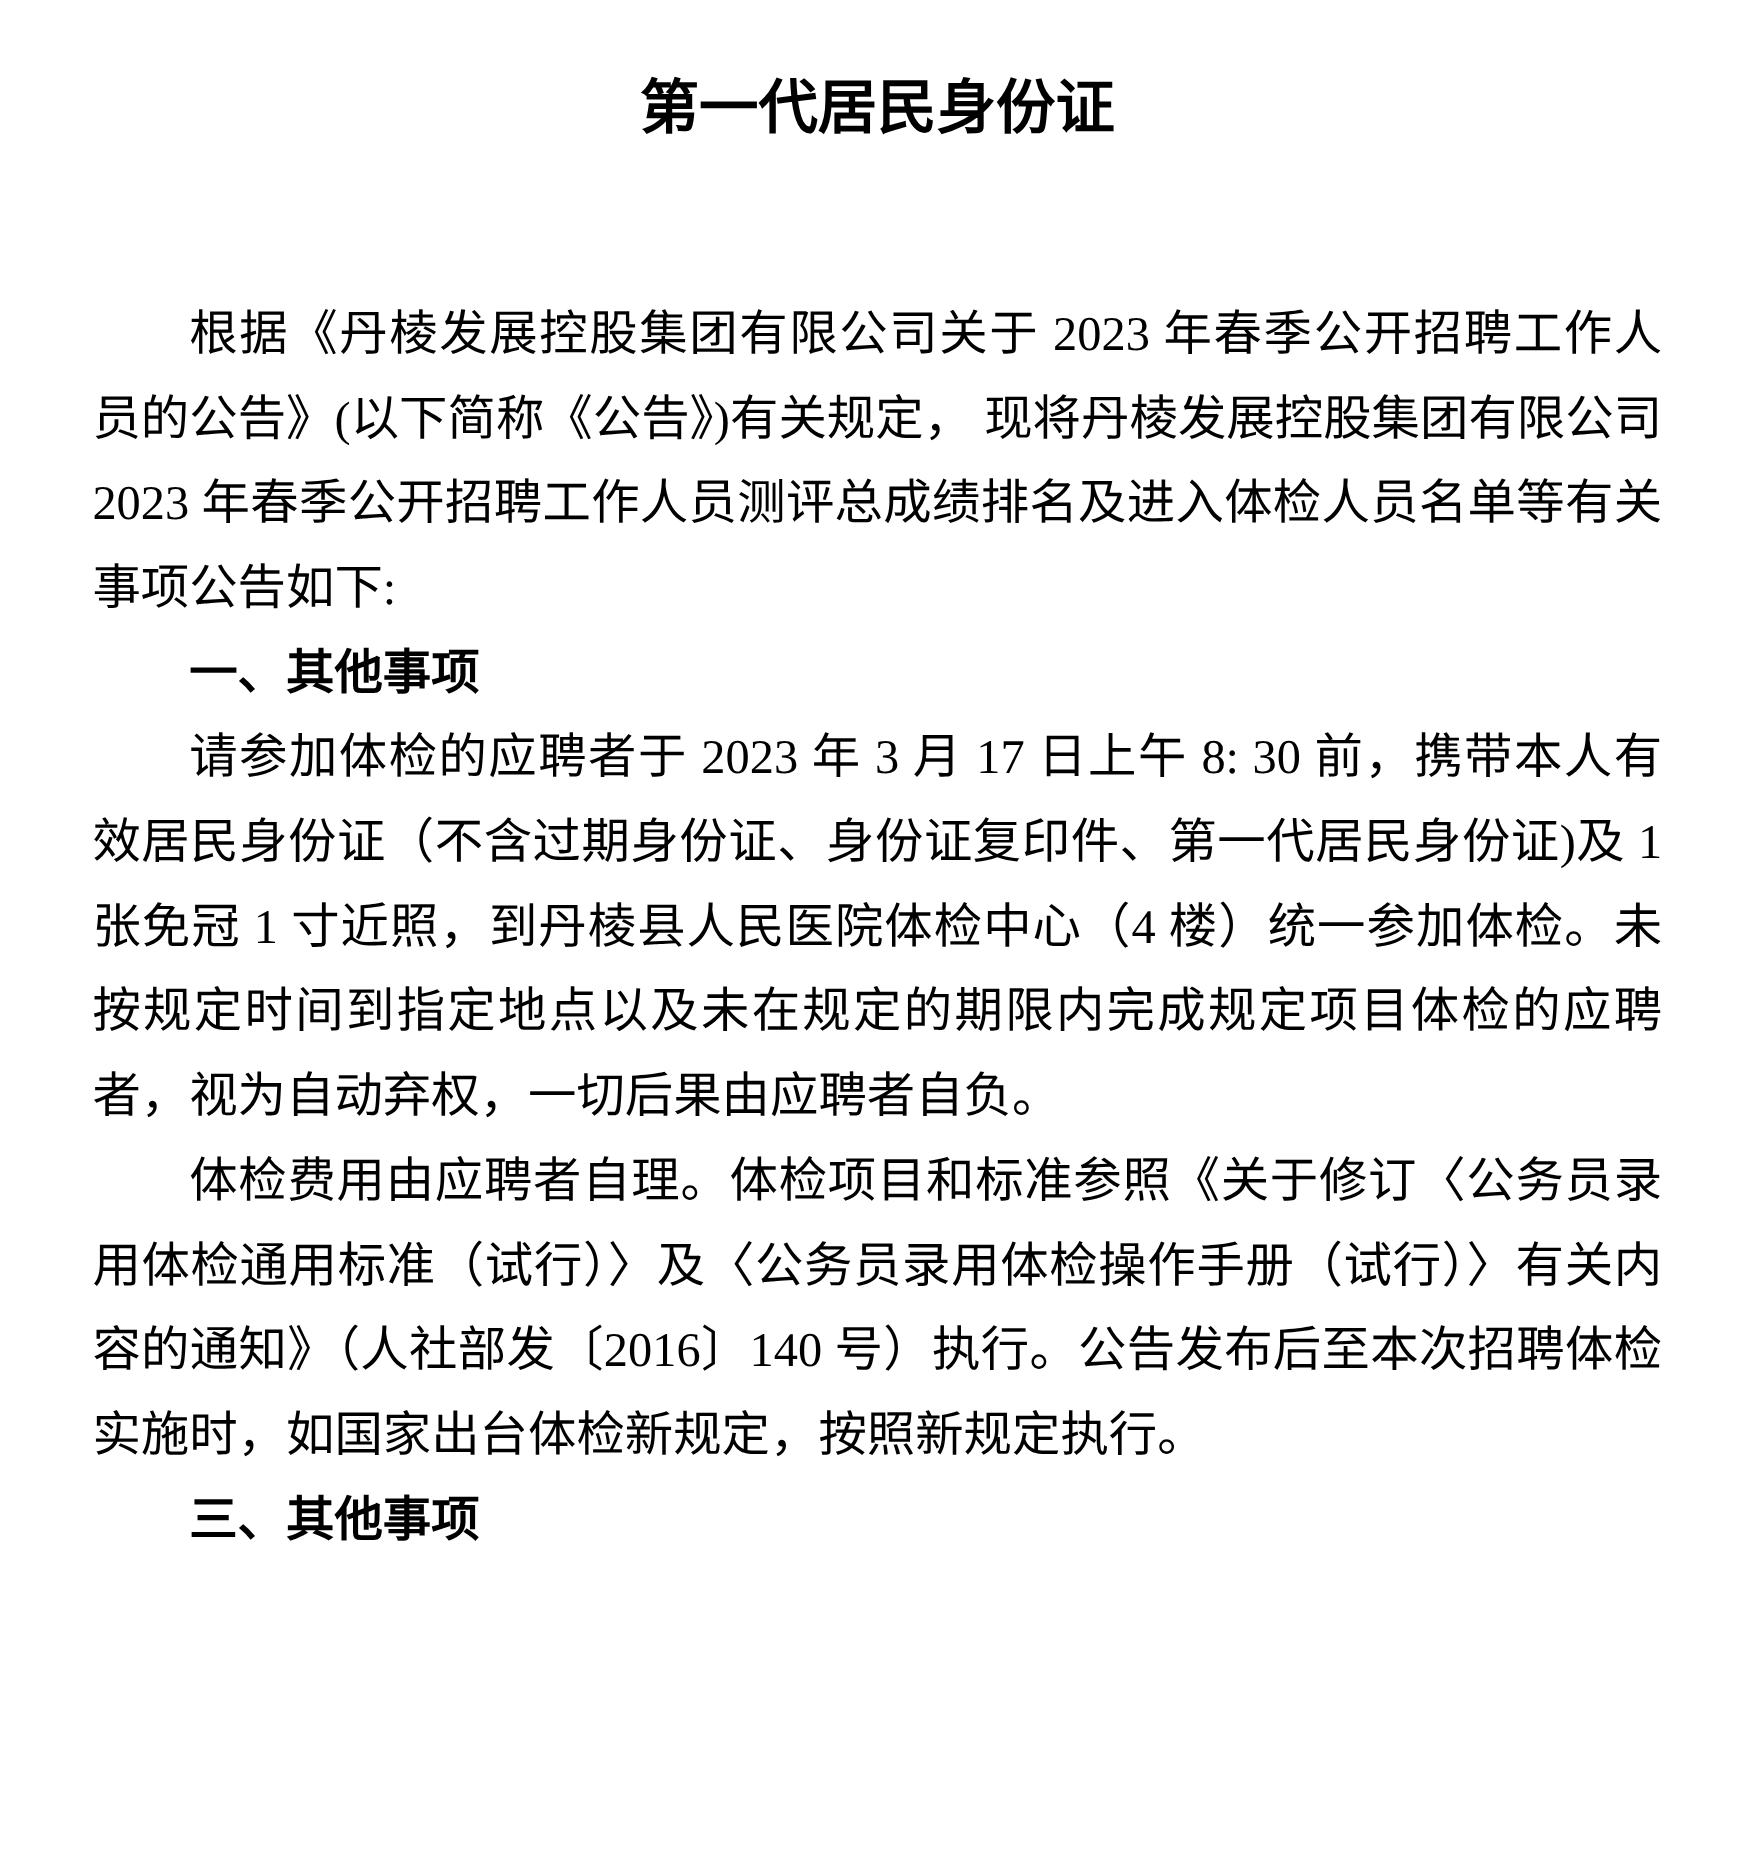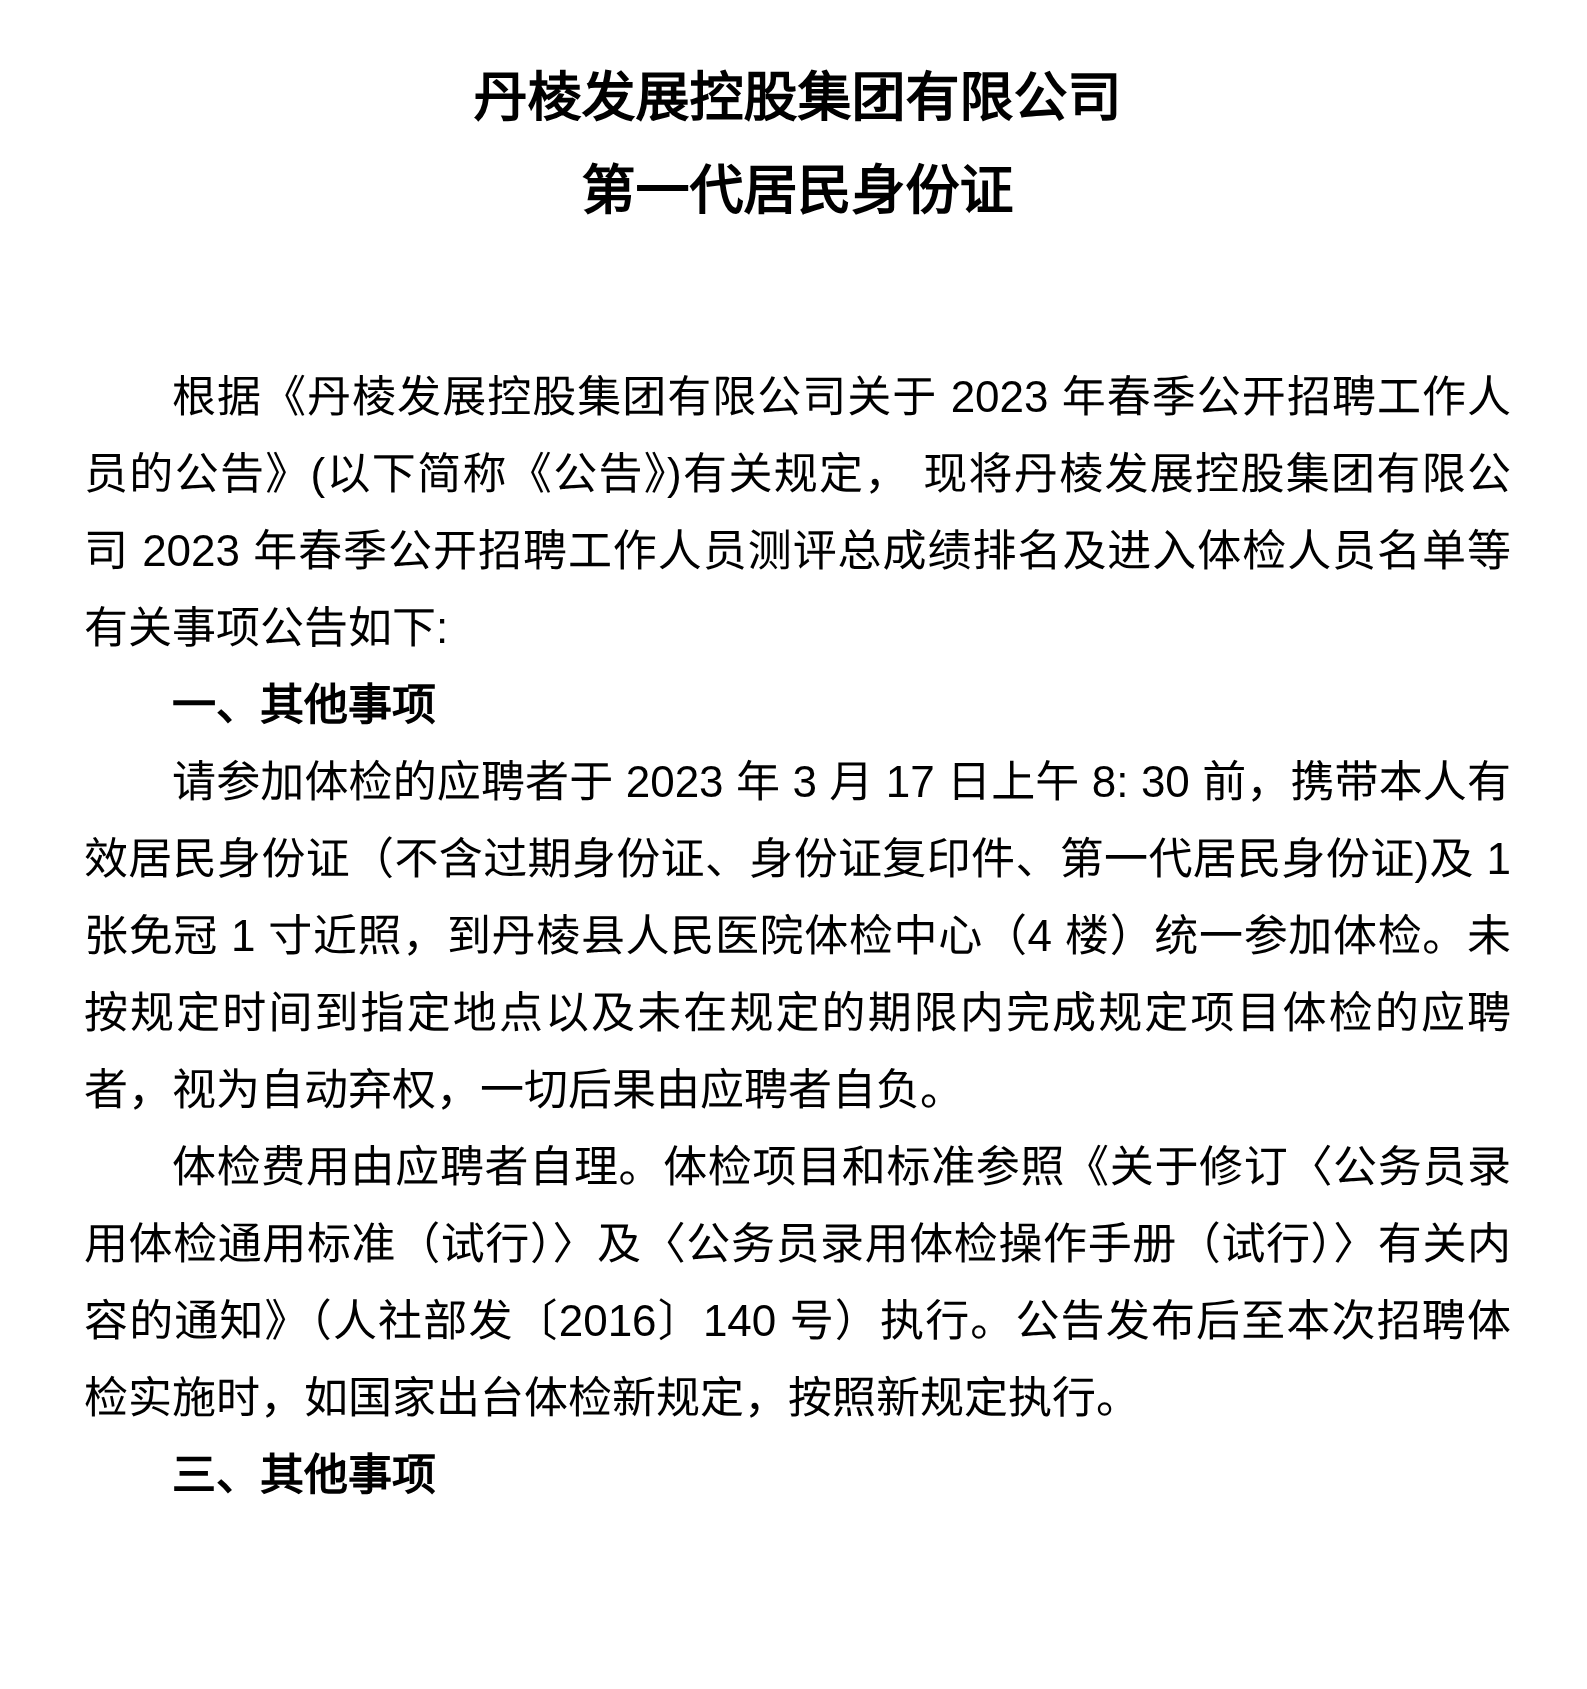--- a/index.html
+++ b/index.html
@@ -27,21 +27,21 @@
     line-height: 93px;
   }
   .title-line {
     white-space: nowrap;
   }
   .body-text {
     margin-top: 120px;
   }
   .para {
     margin: 0;
-    font-family: Liberation Sans, sans-serif;
+    font-family: Liberation Serif, serif;
     font-size: 44px;
     line-height: 77px;
     text-align: justify;
     text-justify: inter-ideograph;
     word-break: break-all;
   }
   .indent {
     text-indent: 88px;
   }
   .heading {
@@ -53,21 +53,20 @@
     text-indent: 88px;
     white-space: nowrap;
   }
 </style>
 </head>
 <body>
 
 <div class="page">
 
   <header class="title-block">
-    <div class="title-line">丹棱发展控股集团有限公司</div>
     <div class="title-line">第一代居民身份证</div>
   </header>
 
   <main class="body-text">
 
     <p class="para indent">根据《丹棱发展控股集团有限公司关于 2023 年春季公开招聘工作人员的公告》(以下简称《公告》)有关规定， 现将丹棱发展控股集团有限公司 2023 年春季公开招聘工作人员测评总成绩排名及进入体检人员名单等有关事项公告如下:</p>
 
     <h2 class="heading">一、其他事项</h2>
 
     <p class="para indent">请参加体检的应聘者于 2023 年 3 月 17 日上午 8: 30 前，携带本人有效居民身份证（不含过期身份证、身份证复印件、第一代居民身份证)及 1 张免冠 1 寸近照，到丹棱县人民医院体检中心（4 楼）统一参加体检。未按规定时间到指定地点以及未在规定的期限内完成规定项目体检的应聘者，视为自动弃权，一切后果由应聘者自负。</p>

